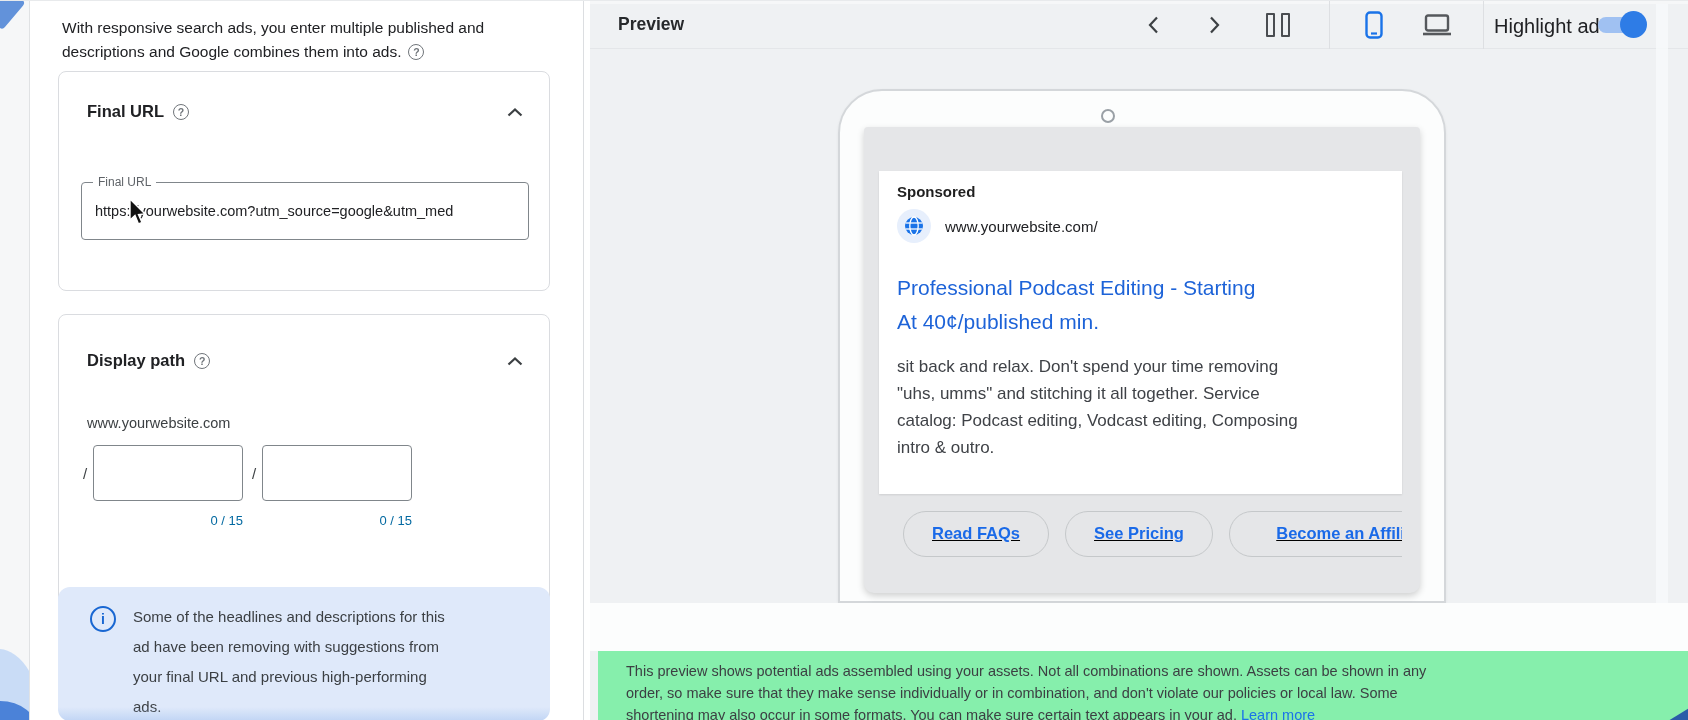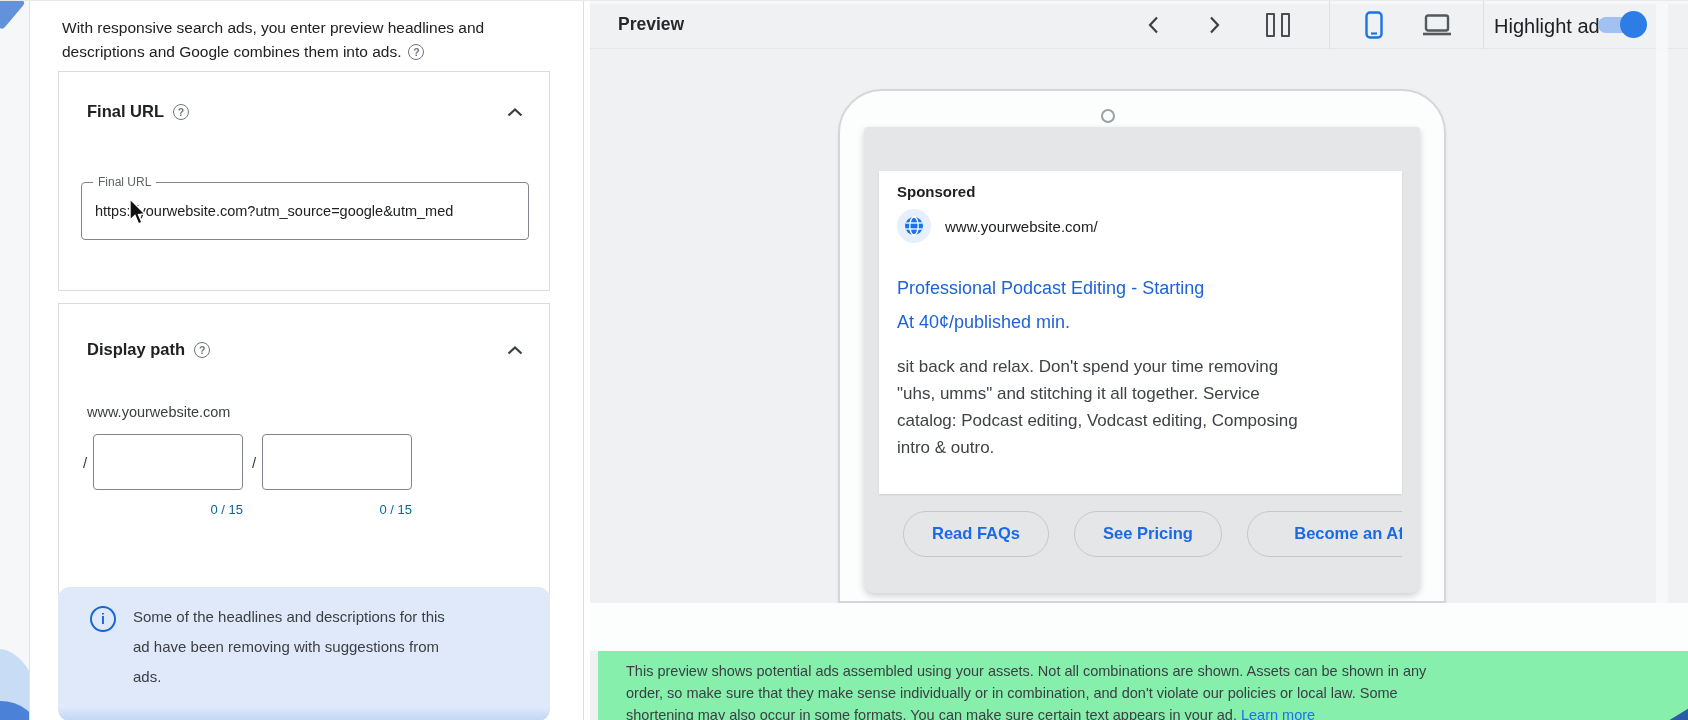--- a/index.html
+++ b/index.html
@@ -15,23 +15,23 @@
   .deco-bot-dark { left:-38px; top:700px; width:76px; height:62px; background:#4b82d8; border-radius:50%; }
 
   
   .left-panel { left:30px; top:0; width:554px; height:720px; background:#fff; border-right:1px solid #dcdee1; }
   .intro { left:32px; top:15px; width:486px; font-size:15.5px; line-height:1.55; color:#202124; }
   .intro-line2 { display:flex; align-items:center; gap:7px; }
 
   .help-icon { display:inline-flex; width:16px; height:16px; border:1.5px solid #70757a; border-radius:50%;
                color:#70757a; font-size:10.5px; font-weight:bold; align-items:center; justify-content:center; flex:0 0 auto; }
 
-  .card { background:#fff; border:1px solid #dadce0; border-radius:0; }
+  .card { background:#fff; border:1px solid #dadce0; border-radius:8px; }
   .card1 { left:28px; top:70px; width:492px; height:220px; }
-  .card2 { left:28px; top:302px; width:492px; height:292px; }
+  .card2 { left:28px; top:313px; width:492px; height:292px; }
   .card-title { font-size:16.5px; font-weight:600; color:#202124; display:flex; align-items:center; gap:9px; }
   .collapse-btn { width:24px; height:24px; display:flex; align-items:center; justify-content:center; cursor:pointer; }
 
   .url-input { left:22px; top:110px; width:448px; height:58px; border:1px solid #80868b; border-radius:4px; background:#fff; }
   .url-input .floating-label { position:absolute; left:11px; top:-8px; background:#fff; padding:0 5px; font-size:12px; color:#5f6368; }
   .url-input .value { position:absolute; left:13px; right:6px; top:0; line-height:56px; font-size:14.5px; color:#202124;
                       white-space:nowrap; overflow:hidden; }
   .helper { left:40px; top:250px; font-size:13.5px; color:#5f6368; }
 
   .base-url { left:28px; top:100px; font-size:14.5px; color:#3c4043; }
@@ -64,23 +64,23 @@
   .phone { left:248px; top:88px; width:608px; height:514px; background:#fcfdfd; border:2px solid #d4d7da;
            border-radius:44px 44px 0 0; box-shadow:0 1px 3px rgba(0,0,0,.06); }
   .camera { left:511px; top:108px; width:14px; height:14px; border:2px solid #9aa0a6; border-radius:50%; background:#fcfdfd; }
   .screen { left:274px; top:126px; width:556px; height:466px; background:#e5e6e8; border-radius:4px 4px 10px 10px;
             box-shadow:0 3px 7px rgba(0,0,0,.18); }
   .ad-card { left:289px; top:170px; width:523px; height:323px; background:#fff; box-shadow:0 1px 2px rgba(0,0,0,.10); }
   .sponsored { position:absolute; left:18px; top:12px; font-size:15px; font-weight:700; color:#1f1f1f; }
   .favicon { position:absolute; left:18px; top:38px; width:34px; height:34px; border-radius:50%; background:#e7effc;
              display:flex; align-items:center; justify-content:center; }
   .ad-url { position:absolute; left:66px; top:47px; font-size:15px; color:#202124; }
-  .ad-headline { position:absolute; left:18px; top:100px; width:466px; font-size:18px; line-height:34px; color:#1d63d8; }
+  .ad-headline { position:absolute; left:18px; top:100px; width:466px; font-size:21px; line-height:34px; color:#1d63d8; }
   .ad-desc { position:absolute; left:18px; top:182px; width:462px; font-size:17px; line-height:27px; color:#3f4247; }
-  .chips { left:289px; top:510px; width:523px; height:48px; overflow:hidden; display:flex; gap:25px; padding-left:24px; }
+  .chips { left:289px; top:510px; width:523px; height:48px; overflow:hidden; display:flex; gap:16px; padding-left:24px;text-decoration:underline; }
   .chip { flex:0 0 auto; height:46px; line-height:43px; border:1.5px solid #c5c8ca; border-radius:24px; padding:0 28px;
           color:#1a6ae8; font-size:16.5px; font-weight:700; white-space:nowrap; cursor:pointer; }
   .chip-wide { min-width:238px; text-align:center; }
 
   .white-band { left:0; top:602px; width:1104px; height:48px; background:#fcfdfd; }
   .disclaimer { left:8px; top:650px; width:1104px; height:70px; background:#86efac; }
   .disclaimer-text { position:absolute; left:28px; top:9px; width:908px; font-size:14.5px; line-height:22px; color:#3c4043; }
   .learn-more { color:#1a73e8; text-decoration:underline; cursor:pointer; }
   .corner-tri { left:1078px; top:704px; width:26px; height:16px; background:#2b5ca8;
                 clip-path:polygon(100% 0, 100% 100%, 0 100%); }
@@ -94,21 +94,21 @@
 
   <div class="abs rail">
     <div class="abs deco-top"></div>
     <div class="abs deco-bot-light"></div>
     <div class="abs deco-bot-dark"></div>
   </div>
 
   <div class="abs left-panel">
 
     <div class="abs intro">
-      <div>With responsive search ads, you enter preview headlines and</div>
+      <div>With responsive search ads, you enter multiple published and</div>
       <div class="intro-line2">
         <span>descriptions and Google combines them into ads.</span>
         <span class="help-icon">?</span>
       </div>
     </div>
 
     <div class="abs card card1">
       <div class="abs card-title" style="left:28px; top:30px;">
         <span>Final URL</span>
         <span class="help-icon">?</span>
@@ -146,20 +146,21 @@
       <div class="abs path-box" style="left:203px; top:130px;"></div>
       <div class="abs counter" style="left:34px; top:198px;">0 / 15</div>
       <div class="abs counter" style="left:203px; top:198px;">0 / 15</div>
     </div>
 
     <div class="abs infobox">
       <span class="info-icon">i</span>
       <div class="info-text">
           <div>Some of the headlines and descriptions for this</div>
           <div>ad have been removing with suggestions from</div>
+          <div>your final URL and previous high-performing</div>
           <div>ads.</div>
         </div>
     </div>
   </div>
 
   <div class="abs right-panel">
     <div class="abs rp-topline"></div>
 
     <div class="abs rp-header">
       <div class="rp-title">Preview</div>

